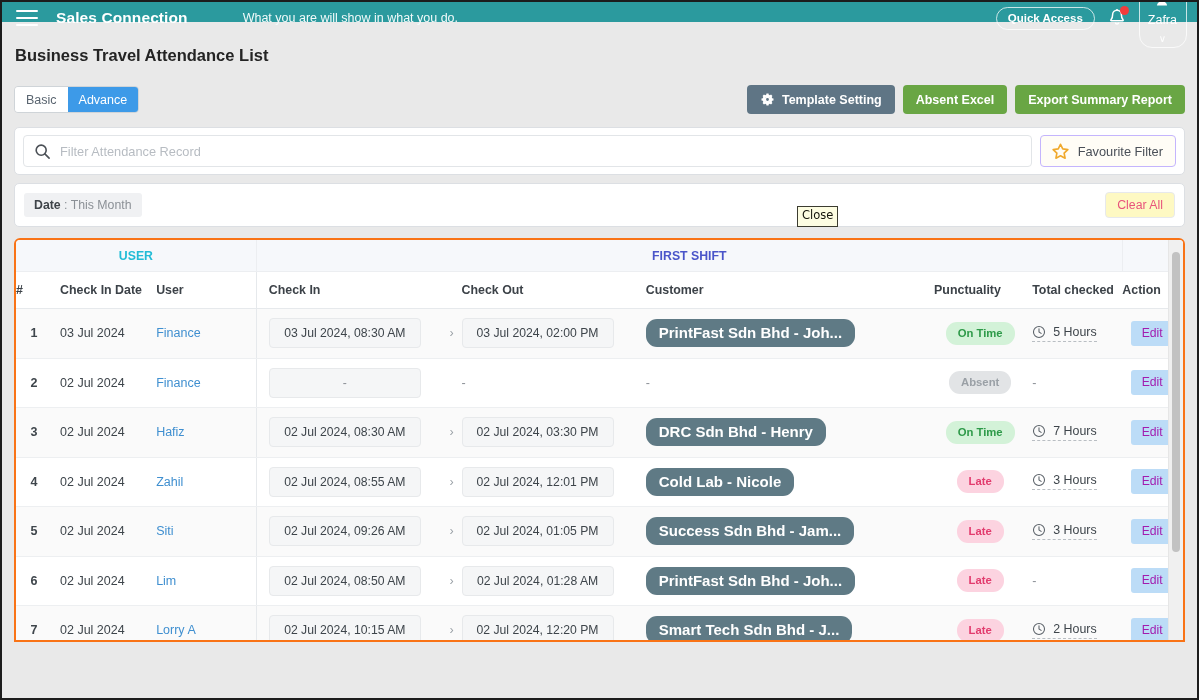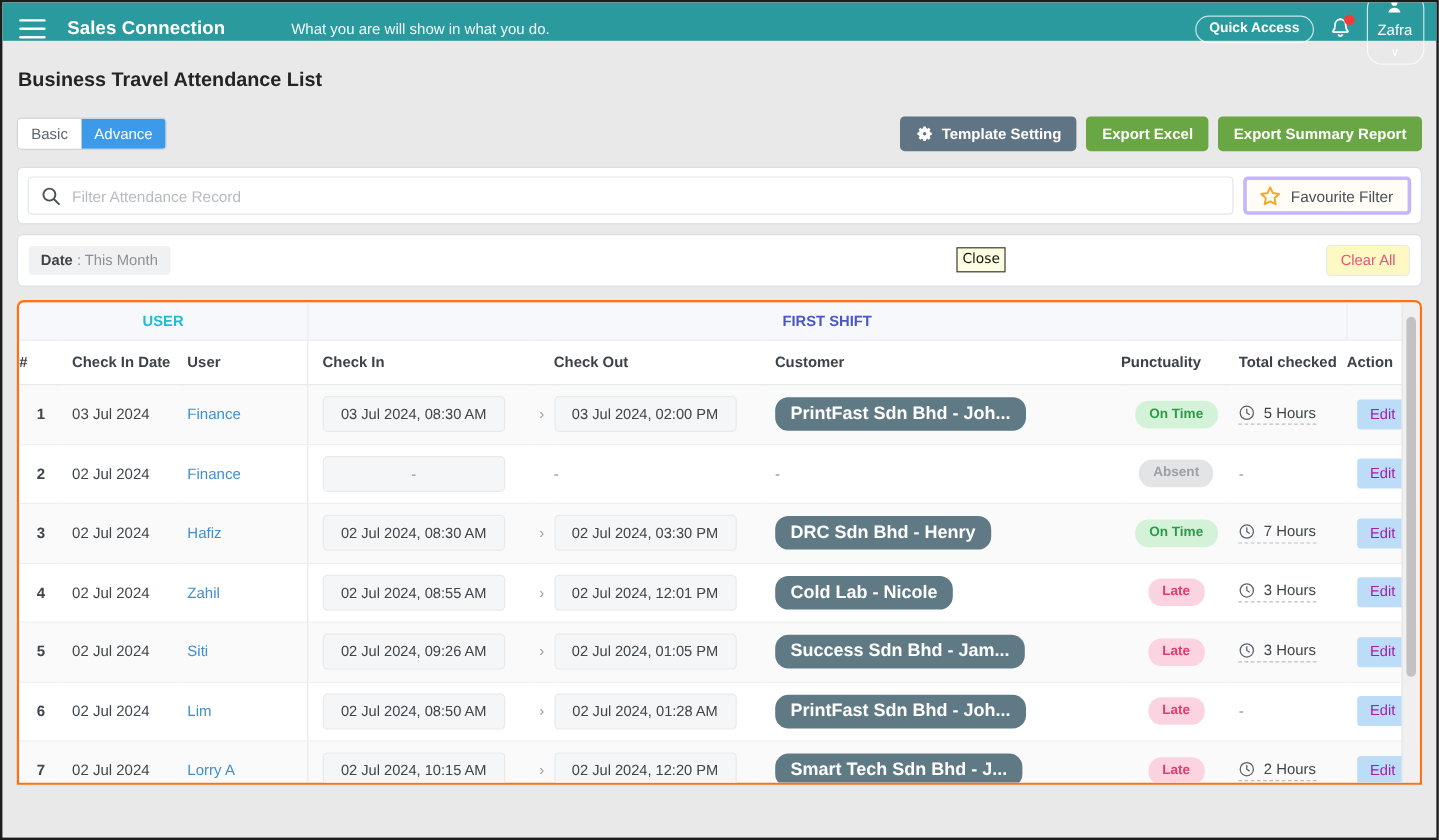--- a/index.html
+++ b/index.html
@@ -12,21 +12,21 @@
   .viewport {
     position: relative;
     width: 1199px; height: 700px;
     background: #e9e9e9;
     border: 2px solid #1c1c1c;
     overflow: hidden;
   }
 
   
   .topbar {
-    height: 32px;
+    height: 20px;
     background: #2b9a9e;
     display: flex;
     align-items: center;
     padding: 12px 10px 0 14px;
     position: relative;
   }
   .hamburger {
     width: 22px; height: 16px;
     display: flex; flex-direction: column; justify-content: space-between;
     cursor: pointer;
@@ -170,21 +170,21 @@
   .search-box input {
     border: none; outline: none;
     font-family: inherit;
     font-size: 12.8px;
     color: #3a3a3a;
     flex: 1;
     background: transparent;
   }
   .search-box input::placeholder { color: #b7bcc2; }
   .fav-filter {
-    border: 3px solid #c4b5fd;
+    border: 1px solid #c4b5fd;
     background: #fffdf6;
     border-radius: 4px;
     height: 32px;
     display: flex; align-items: center; gap: 8px;
     padding: 0 12px 0 10px;
     font-size: 12.8px;
     color: #4a5058;
     cursor: pointer;
     white-space: nowrap;
   }
@@ -434,21 +434,21 @@
 
       <div class="toolbar-right">
         <button class="btn btn-slate">
           <svg width="15" height="15" viewBox="0 0 20 20" aria-hidden="true">
             <path d="M10 6.3a3.7 3.7 0 100 7.4 3.7 3.7 0 000-7.4zm0 5.6a1.9 1.9 0 110-3.8 1.9 1.9 0 010 3.8z" fill="#ffffff"></path>
             <path d="M17.3 11.4l-1.4-.8c.1-.4.1-.8.1-1.2l1.4-.8-1.4-2.4-1.4.8a5.9 5.9 0 00-1-.6V4h-2.8v1.6c-.4.1-.7.3-1 .6l-1.4-.8-1.4 2.4 1.4.8c0 .4 0 .8.1 1.2l-1.4.8 1.4 2.4 1.4-.8c.3.3.6.5 1 .6V16h2.8v-1.6c.4-.1.7-.3 1-.6l1.4.8z" fill="#ffffff" opacity="0"></path>
             <path d="M18 8.6l-1.8-.3a6.3 6.3 0 00-.6-1.5l1-1.5-1.9-1.9-1.5 1a6.3 6.3 0 00-1.5-.6L11.4 2H8.6l-.3 1.8c-.5.1-1 .3-1.5.6l-1.5-1-1.9 1.9 1 1.5c-.3.5-.5 1-.6 1.5L2 8.6v2.8l1.8.3c.1.5.3 1 .6 1.5l-1 1.5 1.9 1.9 1.5-1c.5.3 1 .5 1.5.6l.3 1.8h2.8l.3-1.8c.5-.1 1-.3 1.5-.6l1.5 1 1.9-1.9-1-1.5c.3-.5.5-1 .6-1.5l1.8-.3zM10 13.3a3.3 3.3 0 110-6.6 3.3 3.3 0 010 6.6z" fill="#ffffff"></path>
           </svg>
           <span>Template Setting</span>
         </button>
-        <button class="btn btn-green">Export Excel</button>
+        <button class="btn btn-green">Absent Excel</button>
         <button class="btn btn-green">Export Summary Report</button>
       </div>
     </div>
 
     <div class="filter-card">
       <div class="search-box">
         <svg width="17" height="17" viewBox="0 0 18 18" aria-hidden="true">
           <circle cx="7.6" cy="7.6" r="5.3" fill="none" stroke="#4b5056" stroke-width="1.7"></circle>
           <line x1="11.5" y1="11.5" x2="16" y2="16" stroke="#4b5056" stroke-width="1.7" stroke-linecap="round"></line>
         </svg>

